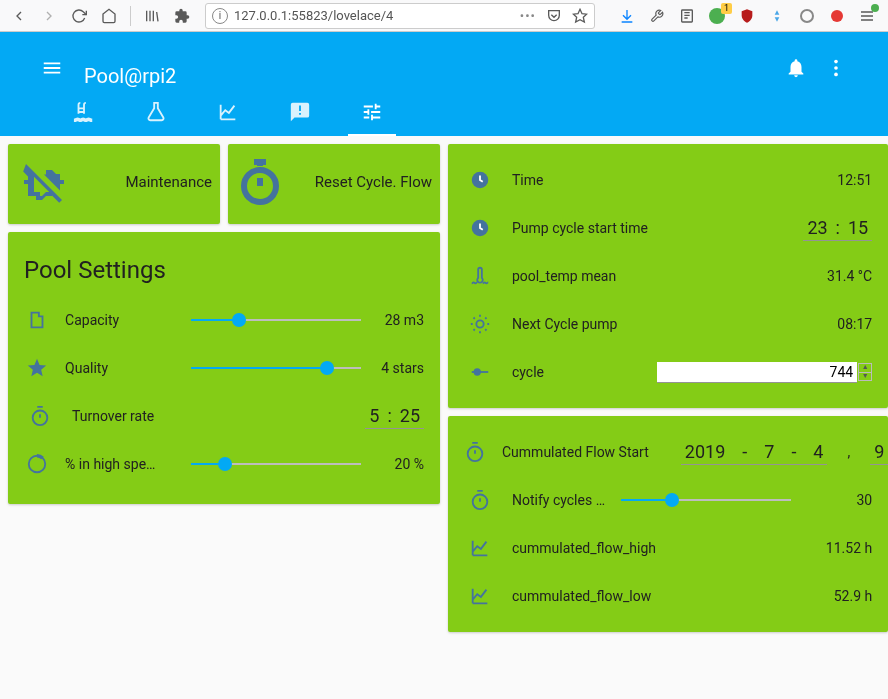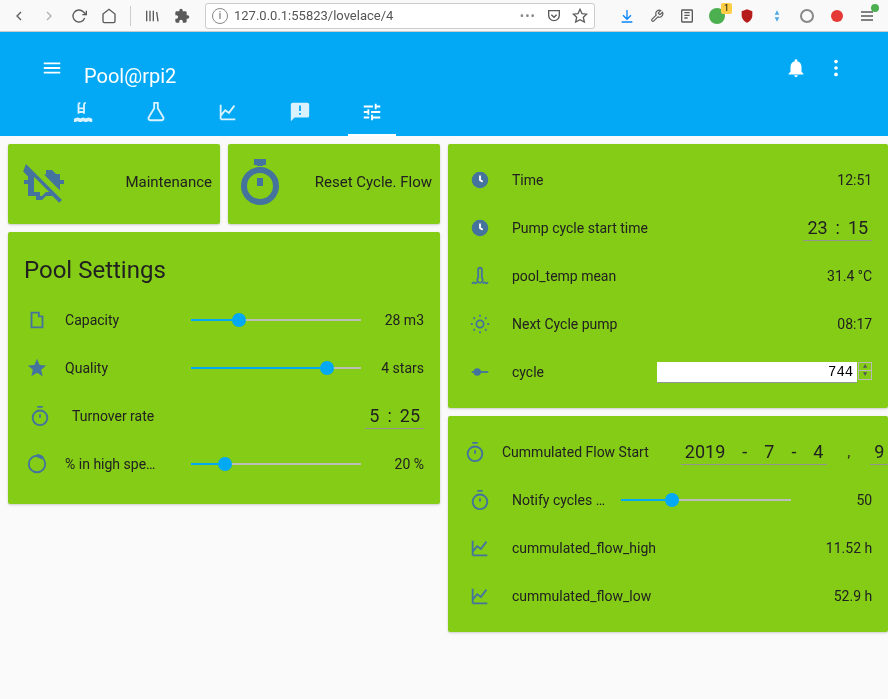--- a/index.html
+++ b/index.html
@@ -351,21 +351,21 @@
       </div>
       <div class="erow">
         <div class="eicon">
             <svg width="22" height="22" viewBox="0 0 24 24" fill="none" stroke="#44739e" stroke-width="2">
               <path d="M3 12h18"></path>
               <circle cx="9" cy="12" r="3" fill="#44739e"></circle>
             </svg>
           </div>
         <div class="elabel">cycle</div>
         <div class="espacer"></div>
-        <div style="display:flex;align-items:flex-start;font-family:Liberation Mono, monospace;">
+        <div style="display:flex;align-items:center;">
           <input class="num-input" value="744" style="">
           <div class="spinner">
               <div>▲</div>
               <div>▼</div>
             </div>
         </div>
       </div>
     </div>
 
     <div class="card panel" style="padding:12px 16px;">
@@ -393,21 +393,21 @@
               <path d="M12 10v4M9 2h6"></path>
             </svg>
           </div>
         <div class="elabel trunc">Notify cycles …</div>
         <div class="slider-wrap">
             <div class="slider">
               <div class="fill" style="width:30%"></div>
               <div class="thumb" style="left:30%"></div>
             </div>
           </div>
-        <div class="evalue" style="width:40px;">50</div>
+        <div class="evalue" style="width:40px;">30</div>
       </div>
       <div class="erow">
         <div class="eicon">
             <svg width="22" height="22" viewBox="0 0 24 24" fill="none" stroke="#44739e" stroke-width="2">
               <path d="M4 20V4M4 20h16M4 16l5-6 4 3 6-8"></path>
             </svg>
           </div>
         <div class="elabel">cummulated_flow_high</div>
         <div class="espacer"></div>
         <div class="evalue">11.52 h</div>

